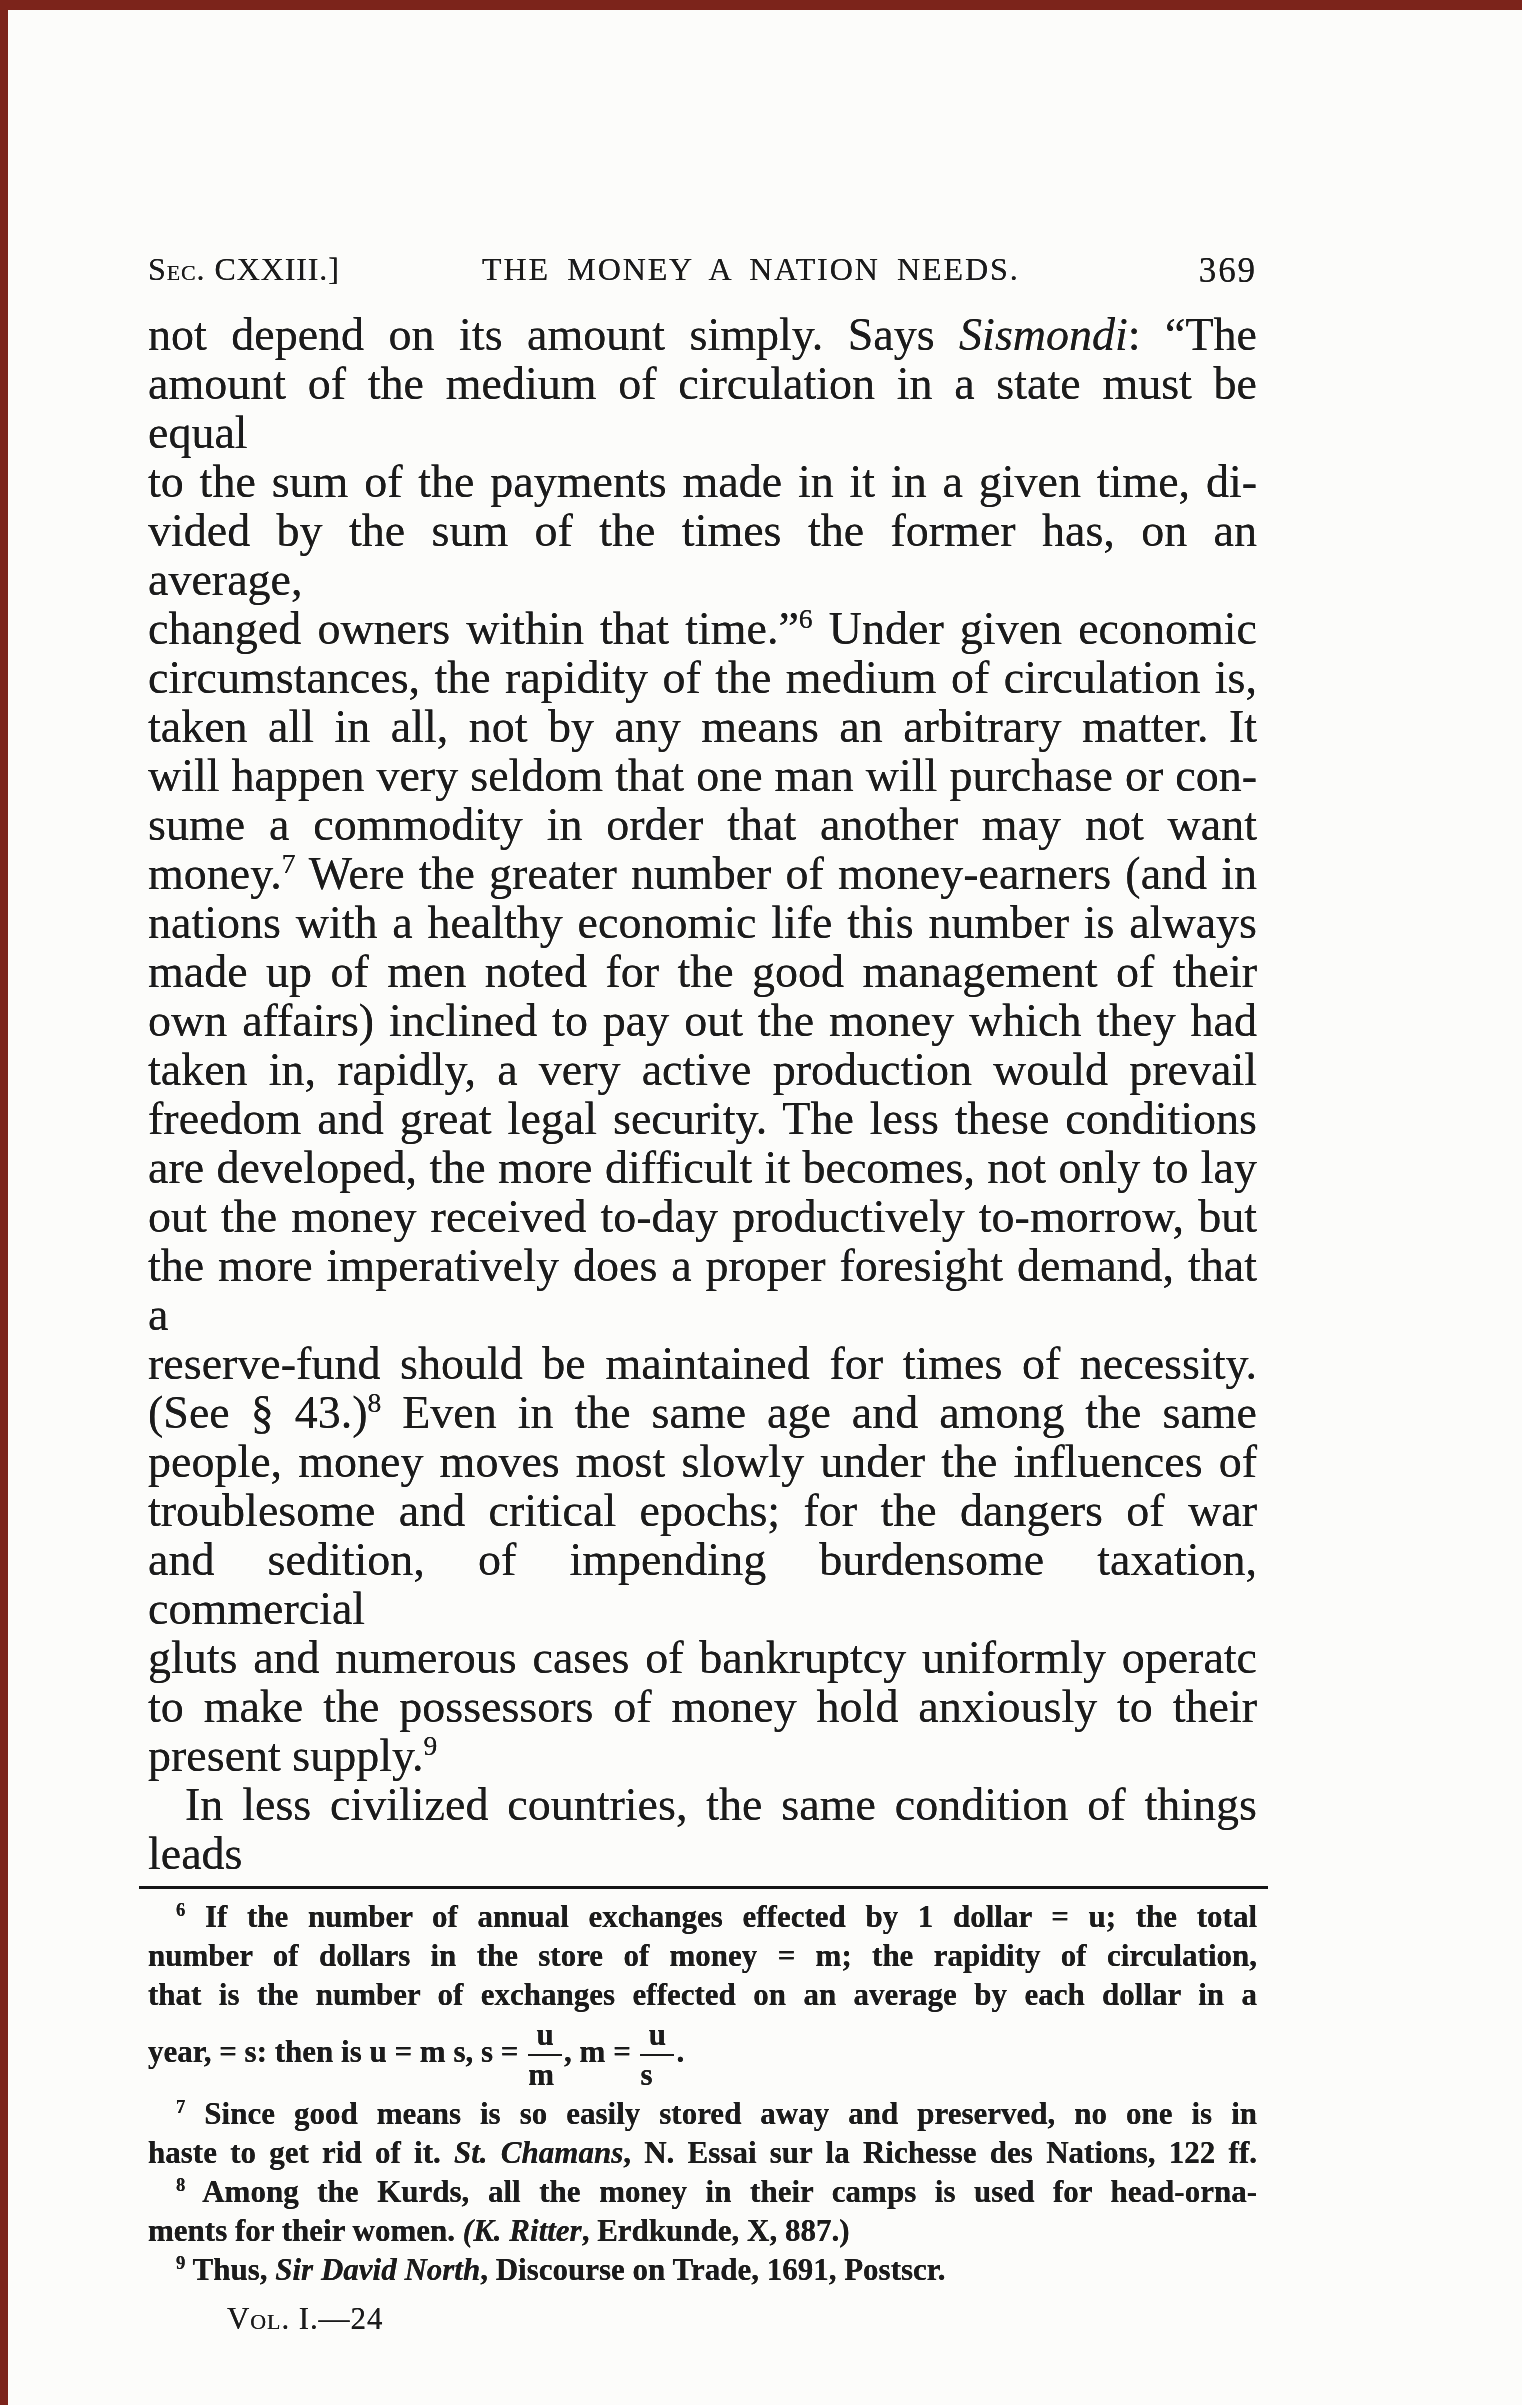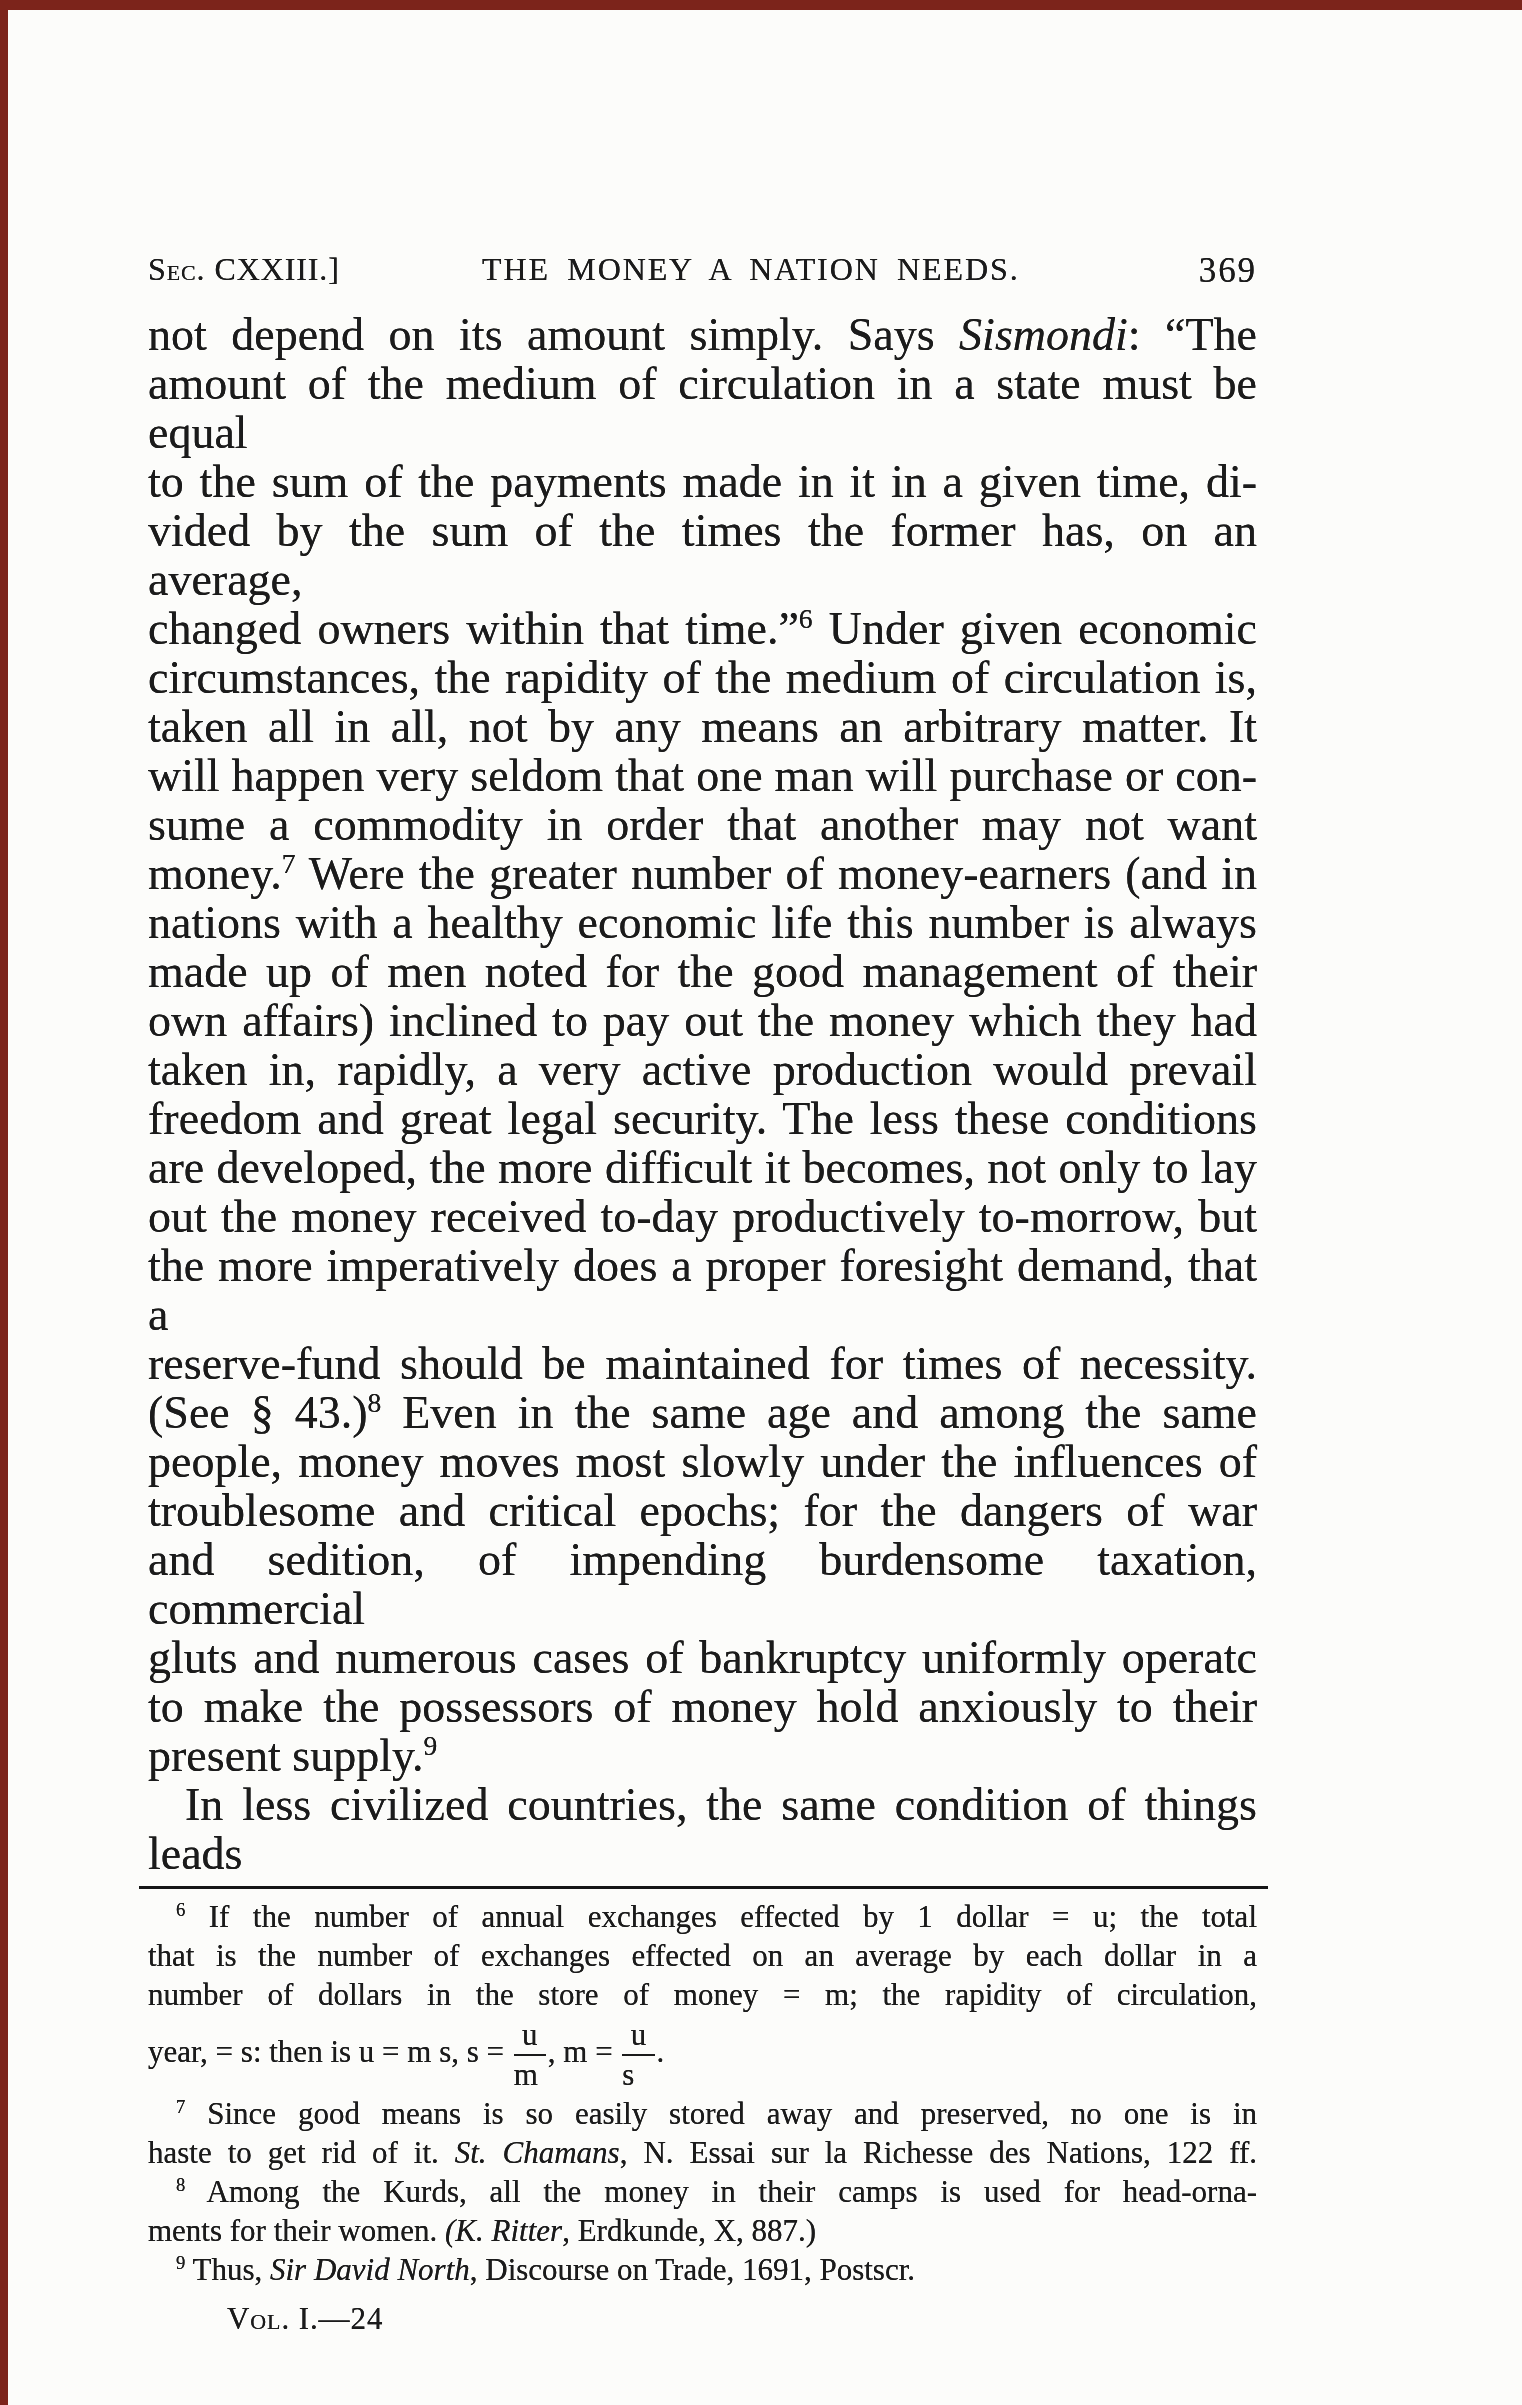--- a/index.html
+++ b/index.html
@@ -50,21 +50,21 @@
 
   
   .fn-rule{
     margin-top:8.4px;
     margin-left:-9.4px;
     width:1129px;
     border:0;border-top:3.7px solid #161616;
   }
 
   
-  .footnotes{margin-top:0;font-size:31px;}
+  .footnotes{margin-top:0;font-size:31px;font-weight:bold;}
   .footnotes .tline{line-height:39px;}
   .tline.formula{margin:4.7px 0 2.8px 0;}
   .frac{
     display:inline-block;vertical-align:middle;
     text-align:center;line-height:1.05;
     margin:0 1.9px;
   }
   .frac .num{display:block;padding:0 8.4px 2.8px 8.4px;border-bottom:2.3px solid var(--ink);}
   .frac .den{display:block;padding-top:2.8px;}
 
@@ -118,22 +118,22 @@
         <div class="tline j"><span>gluts and numerous cases of bankruptcy uniformly operatc</span></div>
         <div class="tline j"><span>to make the possessors of money hold anxiously to their</span></div>
         <div class="tline noj"><span>present supply.</span><sup>9</sup></div>
         <div class="tline j ind"><span>In less civilized countries, the same condition of things leads</span></div>
       </div>
 
     <hr class="fn-rule">
 
     <div class="footnotes" id="footnotes">
         <div class="tline j ind-f"><sup>6</sup><span> If the number of annual exchanges effected by 1 dollar = u; the total</span></div>
+        <div class="tline j"><span>number of dollars in the store of money = m; the rapidity of circulation,</span></div>
         <div class="tline j"><span>that is the number of exchanges effected on an average by each dollar in a</span></div>
-        <div class="tline j"><span>number of dollars in the store of money = m; the rapidity of circulation,</span></div>
         <div class="tline noj formula"><span>year, = s: then is u = m s, s = </span><span class="frac"><span class="num">u</span><span class="den">m</span></span><span>, m = </span><span class="frac"><span class="num">u</span><span class="den">s</span></span><span>.</span></div>
         <div class="tline j ind-f"><sup>7</sup><span> Since good means is so easily stored away and preserved, no one is in</span></div>
         <div class="tline j"><span>haste to get rid of it.  </span><span class="it">St. Chamans</span><span>, N. Essai sur la Richesse des Nations, 122 ff.</span></div>
         <div class="tline j ind-f"><sup>8</sup><span> Among the Kurds, all the money in their camps is used for head-orna-</span></div>
         <div class="tline noj"><span>ments for their women.  </span><span class="it">(K. Ritter</span><span>, Erdkunde, X, 887.)</span></div>
         <div class="tline noj ind-f"><sup>9</sup><span> Thus, </span><span class="it">Sir David North</span><span>, Discourse on Trade, 1691, Postscr.</span></div>
       </div>
 
     <div class="vol-line">Vol. I.—24</div>
 

